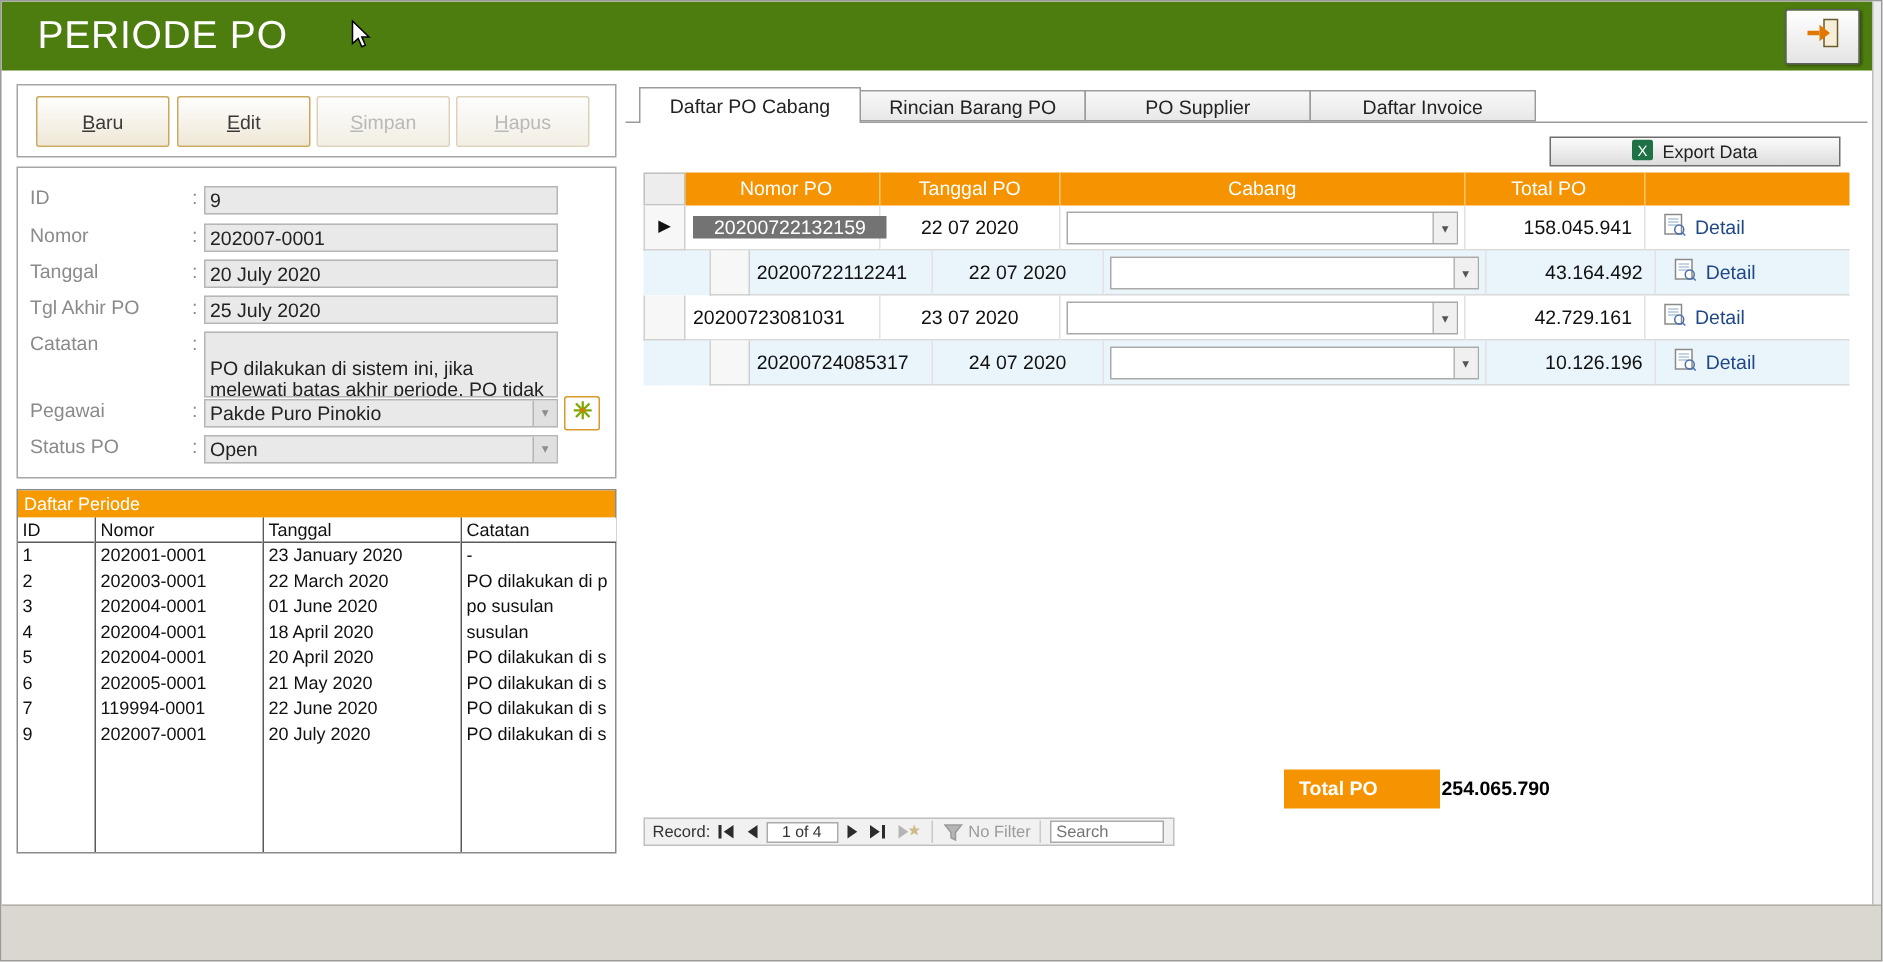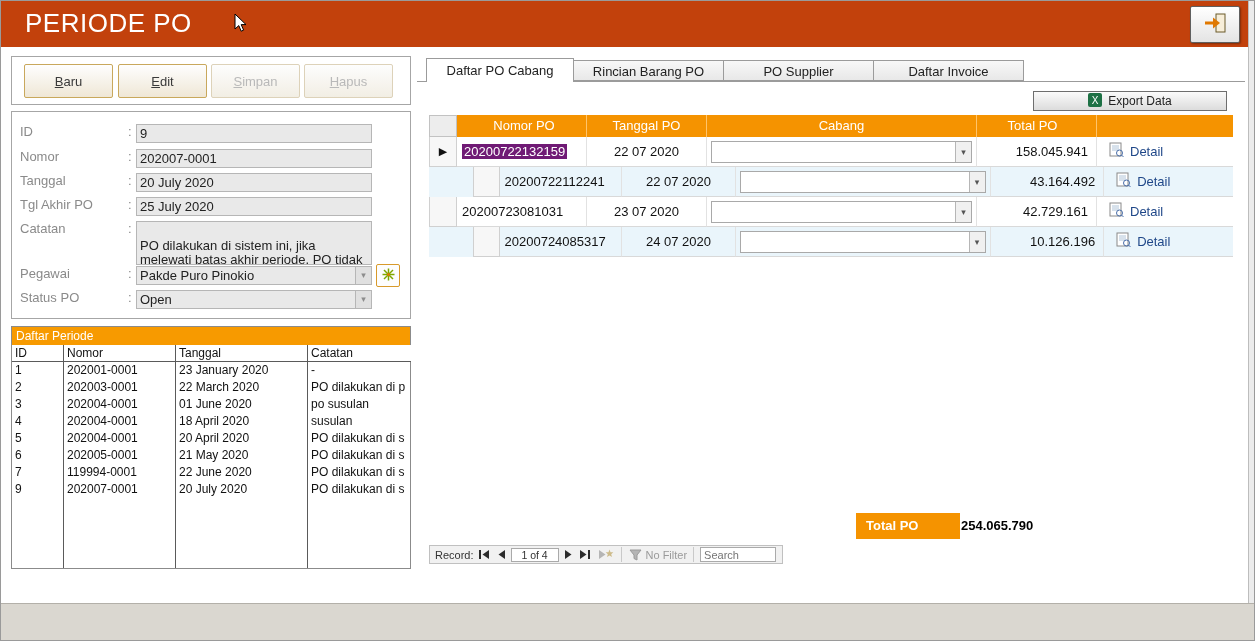--- a/index.html
+++ b/index.html
@@ -1,21 +1,21 @@
 <!DOCTYPE html>
 <html><head>
 <meta charset="utf-8">
 <style>
   html,body{margin:0;padding:0;background:#c9c6bf;}
   *{box-sizing:border-box;}
   #screen{position:relative;width:1255px;height:641px;background:#fff;
     font-family:"Liberation Sans",sans-serif;overflow:hidden;border:1px solid #9a9a9a;}
 
   
-  .titlebar{position:absolute;left:0;top:0;width:1247px;height:46px;background:#c2410c;}
+  .titlebar{position:absolute;left:0;top:0;width:1247px;height:46px;background:#4d7c0f;}
   .title{position:absolute;left:24px;top:7px;font-size:26px;color:#fff;letter-spacing:.5px;}
   .exit-btn{position:absolute;left:1189px;top:5px;width:50px;height:37px;
     background:linear-gradient(#ffffff,#e4e4e4);border:1px solid #5f5f5f;border-radius:2px;
     box-shadow:1px 1px 2px rgba(0,0,0,.35);display:flex;align-items:center;justify-content:center;cursor:pointer;}
 
   
   .panel{position:absolute;background:#fff;border:1px solid #a6a6a6;}
   .btn-panel{left:10px;top:55px;width:400px;height:49px;}
   .toolbar-btn{position:absolute;top:7px;width:89px;height:34px;
     background:linear-gradient(#fefefe,#efe7d6);border:1px solid #c9a85c;border-radius:2px;
@@ -63,21 +63,21 @@
   .pt-row{display:flex;height:30px;background:#fff;}
   .pt-row.alt{background:#EAF5FB;padding-left:44px;}
   .pt-sel{width:28px;border:1px solid #d0d0d0;border-top:none;background:#f7f7f7;
     text-align:center;line-height:28px;font-size:11px;color:#111;cursor:pointer;}
   .pt-c{border-right:1px solid #e2e2e2;border-bottom:1px solid #d9d9d9;font-size:13px;display:flex;align-items:center;color:#111;}
   .c-nomor{width:130px;padding-left:5px;}
   .c-tanggal{width:120px;justify-content:center;}
   .c-cabang{width:270px;padding:0 4px;}
   .c-total{width:120px;justify-content:flex-end;padding-right:8px;}
   .c-detail{width:136px;padding-left:12px;gap:6px;border-right:none;}
-  .sel-text{background:#701a75;color:#fff;padding:0 2px;}
+  .sel-text{background:#737373;color:#fff;padding:0 14px;}
   .combo{flex:1;height:22px;background:#fff;border:1px solid #a9a9a9;position:relative;cursor:pointer;}
   .combo .combo-arrow{line-height:20px;background:#f0f0f0;color:#555;}
   .detail-link{color:#1F4788;font-size:13px;text-decoration:none;cursor:pointer;}
 
   .total-box{position:absolute;left:855px;top:512px;width:104px;height:26px;background:#F59300;
     color:#fff;font-weight:bold;font-size:13px;line-height:26px;padding-left:10px;}
   .total-value{position:absolute;left:960px;top:512px;width:140px;height:26px;line-height:26px;
     font-weight:bold;font-size:13px;text-align:left;color:#000;}
 
   

